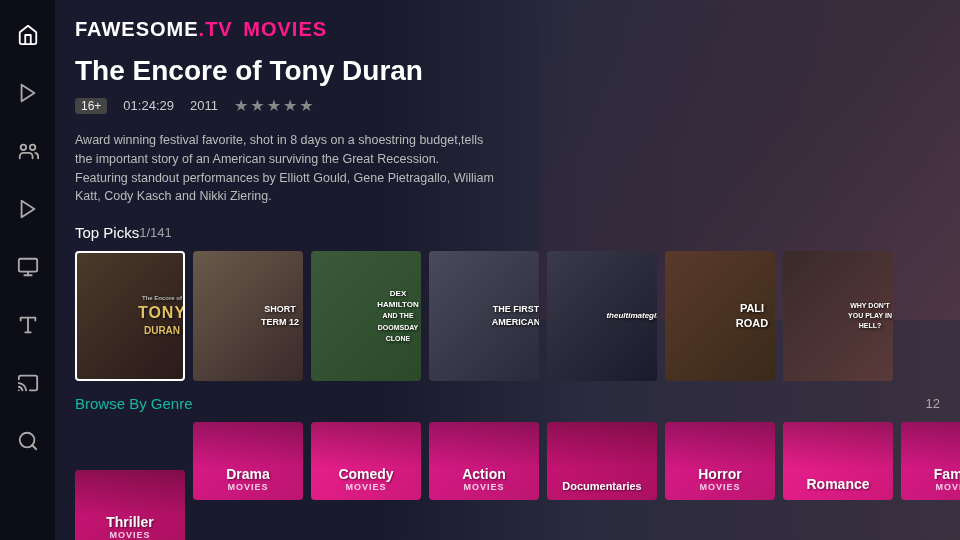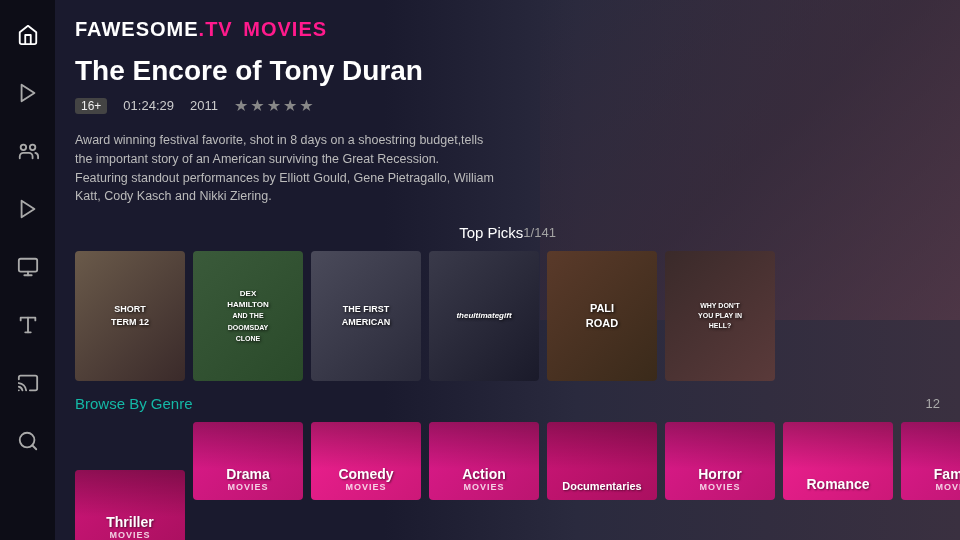--- a/index.html
+++ b/index.html
@@ -110,21 +110,21 @@
       max-width: 420px;
       line-height: 1.5;
     }
 
     
     .section {
       margin-top: 18px;
     }
     .section-header {
       display: flex;
-      justify-content: center;
+      justify-content: flex-start;
       align-items: center;
       margin-bottom: 10px;
     }
     .section-title {
       font-size: 15px;
       color: white;
       font-weight: 500;
     }
     .section-count {
       font-size: 13px;
@@ -149,20 +149,21 @@
     }
     .movie-card.selected {
       border: 2px solid white;
     }
     .movie-card-inner {
       width: 100%; height: 100%;
       display: flex; align-items: center; justify-content: center;
       font-size: 10px;
       text-align: center;
       position: relative;
+      margin-left: 32px;
     }
 
     
     .card-tony { background: linear-gradient(135deg, #4a3a2a, #2a1a1a); }
     .card-short { background: linear-gradient(135deg, #6a5a4a, #3a2a2a); }
     .card-dex { background: linear-gradient(135deg, #3a5a3a, #2a4a2a); }
     .card-first { background: linear-gradient(135deg, #4a4a5a, #2a2a3a); }
     .card-gift { background: linear-gradient(135deg, #3a3a4a, #1a1a2a); }
     .card-emily { background: linear-gradient(135deg, #5a4a5a, #3a2a3a); }
     .card-pali { background: linear-gradient(135deg, #5a3a2a, #3a2a1a); }
@@ -340,20 +341,29 @@
     <div class="hero-description">Award winning festival favorite, shot in 8 days on a shoestring budget,tells the important story of an American surviving the Great Recession.  Featuring standout performances by Elliott Gould, Gene Pietragallo, William Katt, Cody Kasch and Nikki Ziering.</div>
   </div>
 
   <div class="section">
     <div class="section-header">
       <span class="section-title">Top Picks</span>
       <span class="section-count">1/141</span>
     </div>
     <div class="movies-row">
 
+      <div class="movie-card card-tony selected">
+        <div class="movie-card-inner">
+          <div class="movie-card-label" style="font-size:8px; line-height:1.3">
+            <div style="font-size:6px; color:#bbb">The Encore of</div>
+            <div style="font-size:16px; font-weight:900; color:#e0c060; letter-spacing:1px">TONY</div>
+            <div style="font-size:10px; color:#e0c060">DURAN</div>
+          </div>
+        </div>
+      </div>
 
       <div class="movie-card card-short">
         <div class="movie-card-inner">
           <div class="movie-card-label" style="font-size:9px;">SHORT TERM 12</div>
         </div>
       </div>
 
       <div class="movie-card card-dex">
         <div class="movie-card-inner">
           <div class="movie-card-label" style="font-size:8px;">DEX HAMILTON<br><span style="font-size:7px">AND THE DOOMSDAY CLONE</span></div>

